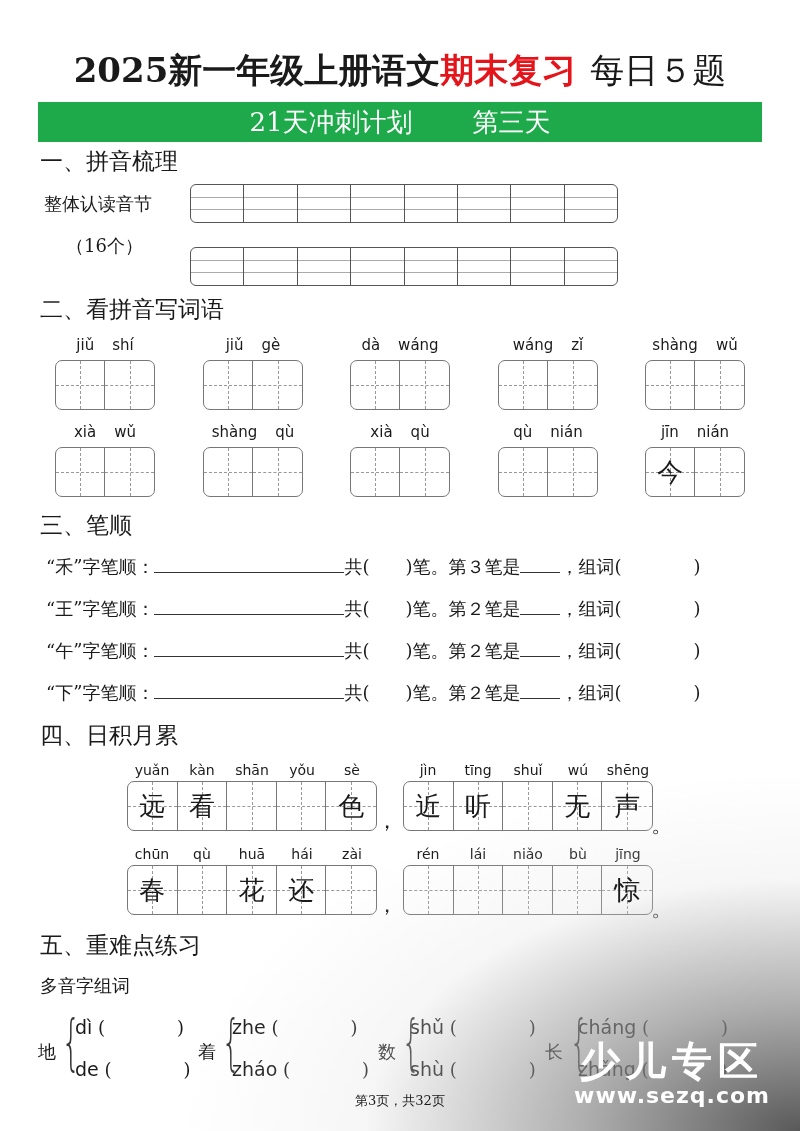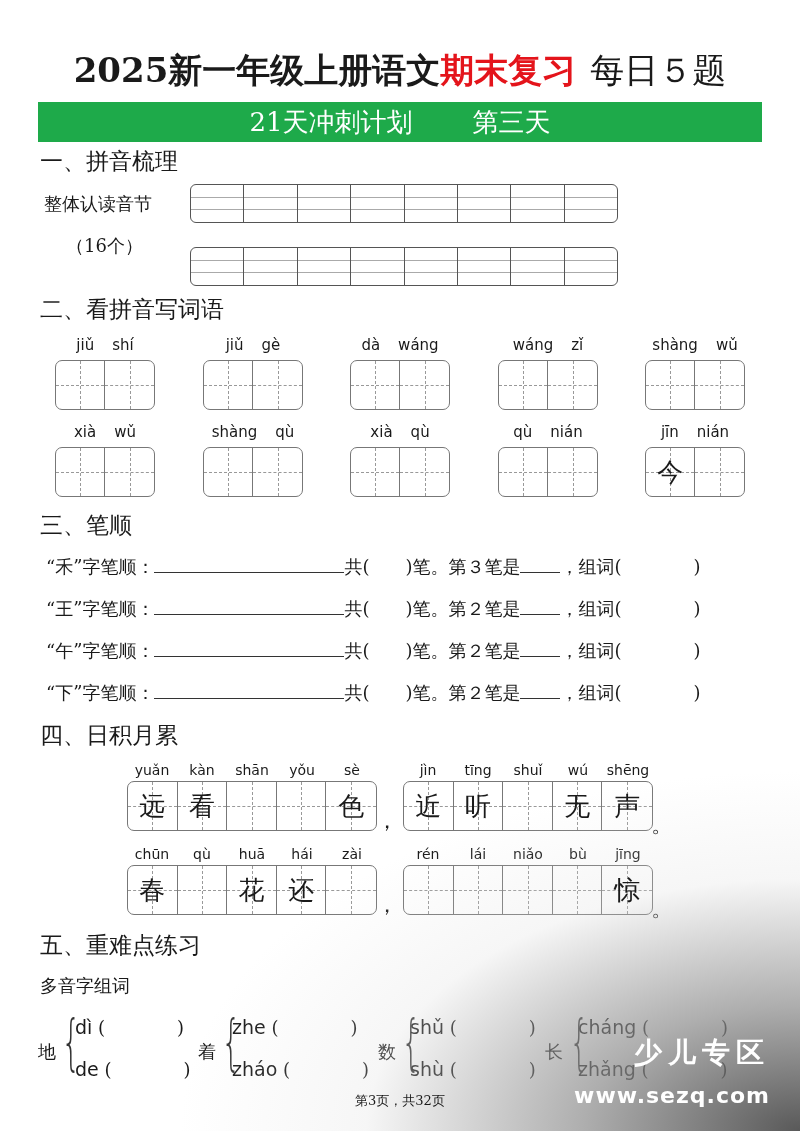--- a/index.html
+++ b/index.html
@@ -32,21 +32,21 @@
   .pypair { display: flex; justify-content: center; gap: 18px; width: 100px; }
   .stroke-row { position: absolute; left: 46px; font-size: 18px; white-space: nowrap; display: flex; align-items: baseline; }
   .uline { display: inline-block; border-bottom: 1px solid #333; height: 18px; }
   .poem-py { position: absolute; display: flex; font-family: "DejaVu Sans", sans-serif; font-size: 14px; }
   .poem-py span { width: 50px; text-align: center; }
   .punct { position: absolute; font-size: 22px; }
   .poly { position: absolute; font-size: 18px; white-space: nowrap; }
   .poly .pin { font-family: "DejaVu Sans", sans-serif; font-size: 19px; }
   .brace { position: absolute; font-size: 60px; font-family: "DejaVu Sans", sans-serif; font-weight: 100; color: #333; line-height: 1; transform: scaleX(0.5); }
   .footer { left: 0; width: 800px; top: 1092px; text-align: center; font-size: 13px; }
-  .wm1 { right: 30px; top: 1034px; font-family: "DejaVu Sans", sans-serif; font-weight: bold; font-size: 28px; color: #ffffff; letter-spacing: 6px; white-space: nowrap; }
+  .wm1 { right: 36px; top: 1034px; font-family: "DejaVu Sans", sans-serif; font-weight: bold; font-size: 40px; color: #ffffff; letter-spacing: 6px; white-space: nowrap; }
   .wm2 { right: 30px; top: 1083px; font-family: "DejaVu Sans", sans-serif; font-weight: bold; font-size: 22px; color: #ffffff; letter-spacing: 1px; white-space: nowrap; }
 </style>
 </head>
 <body>
 
 <div class="abs title">
   <span>2025新一年级上册语文</span><span class="red">期末复习</span><span class="thin">每日５题</span>
 </div>
 
 <div class="abs banner">

